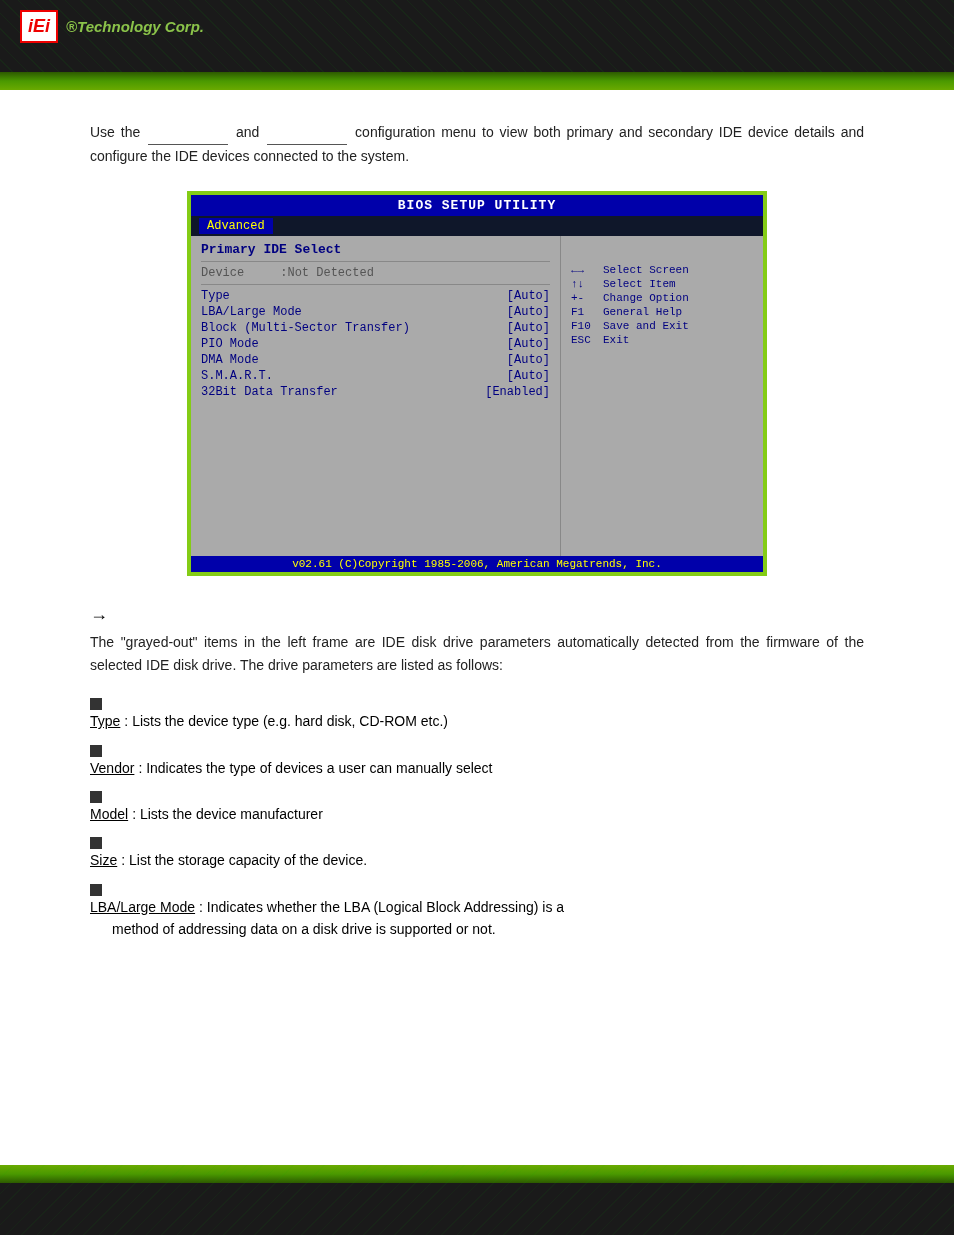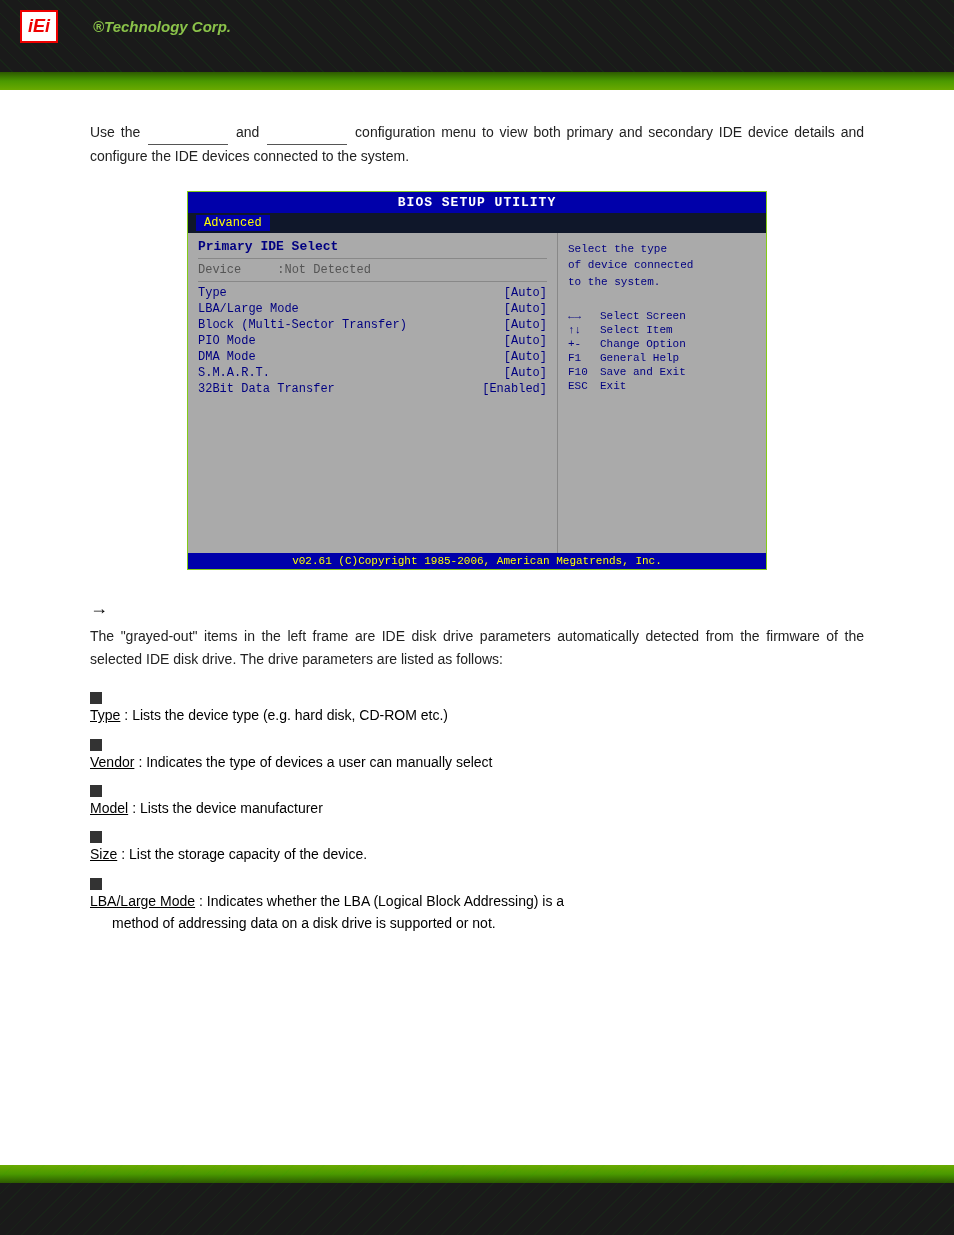--- a/index.html
+++ b/index.html
@@ -31,21 +31,20 @@
         rgba(0,180,0,0.08) 10px,
         rgba(0,180,0,0.08) 11px
       );
     }
     .header-logo-area {
       position: absolute;
       top: 10px;
       left: 20px;
       display: flex;
       align-items: center;
-      gap: 27px;
     }
     .logo-box {
       background: #fff;
       border: 2px solid #e00;
       padding: 4px 6px;
       font-weight: bold;
       font-size: 18px;
       color: #e00;
       font-style: italic;
       margin-right: 8px;
@@ -110,21 +109,21 @@
       width: 80px;
       border-bottom: 1px solid #555;
       margin: 0 2px;
       vertical-align: bottom;
     }
 
     
     .bios-container {
       width: 580px;
       margin: 4px auto 28px auto;
-      border: 1px solid #84cc16;
+      border: 4px solid #84cc16;
       font-family: 'Courier New', monospace;
       font-size: 12px;
     }
     .bios-title-bar {
       background: #0000aa;
       color: #fff;
       text-align: center;
       padding: 3px 0;
       font-size: 13px;
       font-weight: bold;
@@ -327,23 +326,20 @@
               <span class="bios-setting-name">S.M.A.R.T.</span>
               <span class="bios-setting-value">[Auto]</span>
             </div>
             <div class="bios-setting-row">
               <span class="bios-setting-name">32Bit Data Transfer</span>
               <span class="bios-setting-value">[Enabled]</span>
             </div>
           </div>
       </div>
       <div class="bios-right">
-        <div class="bios-help-text" style="white-space: pre-line;">Select the type
-of device connected
-to the system.</div>
         <div class="bios-shortcuts" id="bios-shortcuts">
             <div class="bios-shortcut-row">
               <span class="bios-shortcut-key">←→</span>
               <span class="bios-shortcut-desc">Select Screen</span>
             </div>
             <div class="bios-shortcut-row">
               <span class="bios-shortcut-key">↑↓</span>
               <span class="bios-shortcut-desc">Select Item</span>
             </div>
             <div class="bios-shortcut-row">

